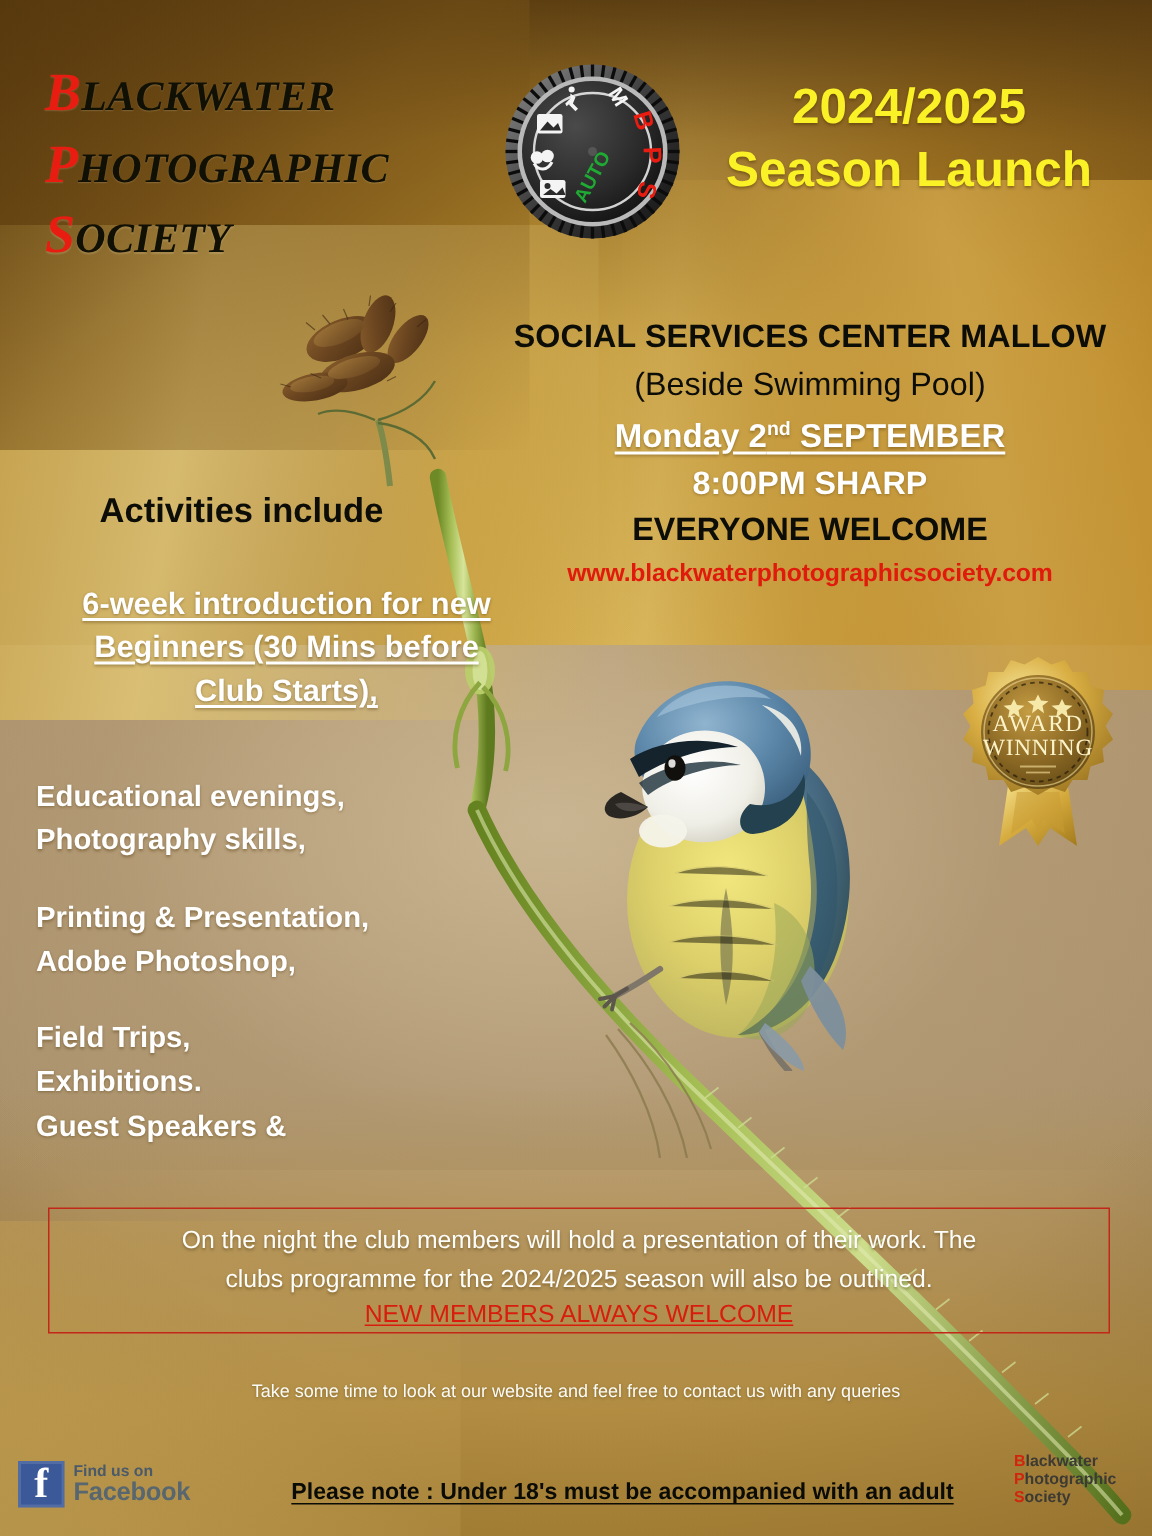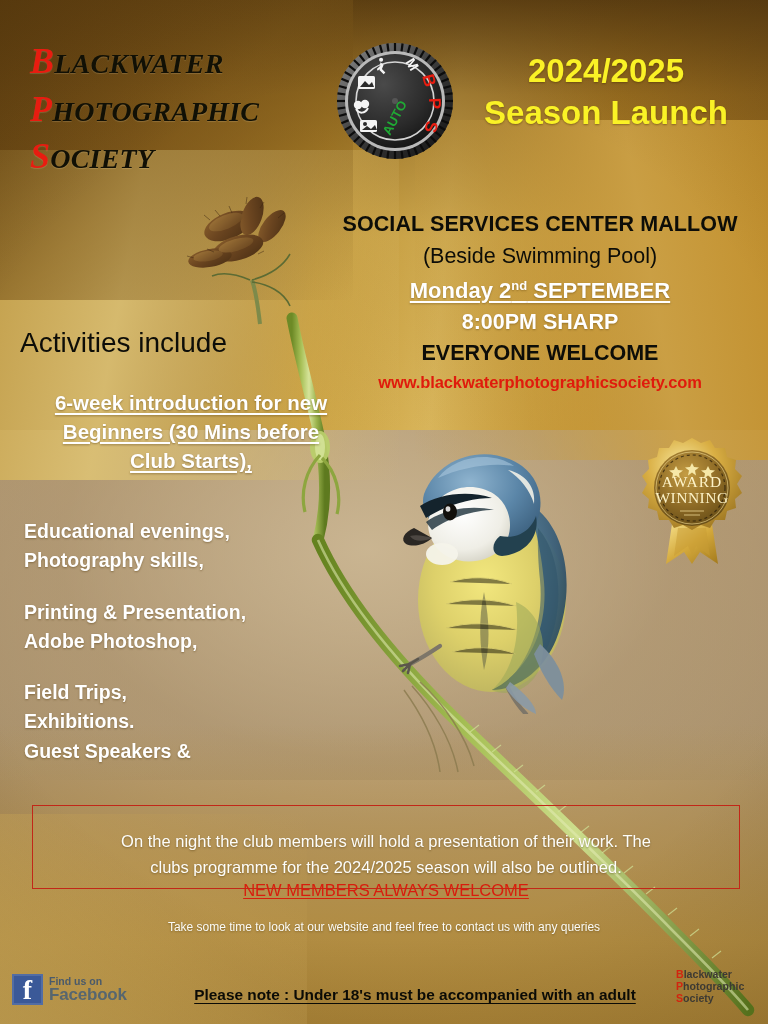--- a/index.html
+++ b/index.html
@@ -110,21 +110,22 @@
     text-shadow:0 1px 2px rgba(80,55,10,.4);
   }
   .venue .l5{ font-size:21.5px; font-weight:bold; color:#0d0d08; margin-top:6px; }
   .venue .l6{
     font-size:16.5px; font-weight:bold; color:#e01b0c; margin-top:7px;
     letter-spacing:-.1px;
   }
 
   .activities-head{
     position:absolute; left:20px; top:327px; width:282px;
-    font-size:28px; font-weight:normal; color:#0d0d08;
+    text-align:center;
+    font-size:23px; font-weight:bold; color:#0d0d08;
   }
 
   .beginners{
     position:absolute; left:20px; top:388px; width:288px;
     text-align:center;
     font-size:20.5px; font-weight:bold; line-height:1.42;
     color:#ffffff;
     text-decoration:underline; text-underline-offset:3px;
     text-shadow:0 1px 2px rgba(80,55,10,.45);
     margin-left:27px;
@@ -135,21 +136,21 @@
     color:#ffffff; font-weight:bold; font-size:19.5px; line-height:1.5;
     text-shadow:0 1px 2px rgba(80,55,10,.45);
     margin-top:12px;
   }
   .activities-list .grp{ margin-bottom:22px; }
   .activities-list .grp:last-child{ margin-bottom:0; }
 
   .notice-box{
     position:absolute; left:32px; top:805px; width:708px; height:84px;
     border:1.5px solid #c22718;
-    padding:23px 18px 0 18px;
+    padding:9px 18px 0 18px;
     text-align:center;
   }
   .notice-box .nl{
     color:#fdfdfa; font-size:16.5px; line-height:1.55; font-weight:normal;
     text-shadow:0 1px 2px rgba(70,50,10,.45);
   }
   .notice-box .nwelcome{
     color:#d81d0d; font-size:16.5px; font-weight:normal;
     text-decoration:underline; text-underline-offset:2px;
     margin-top:1px;

